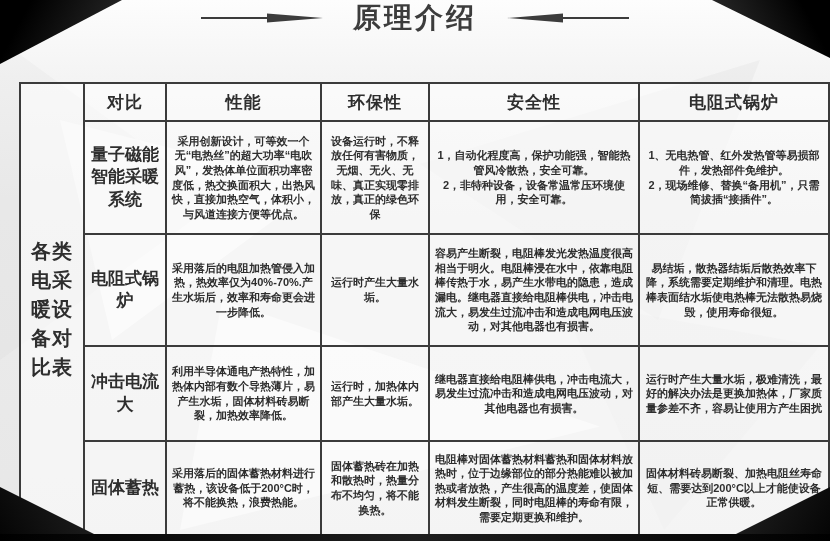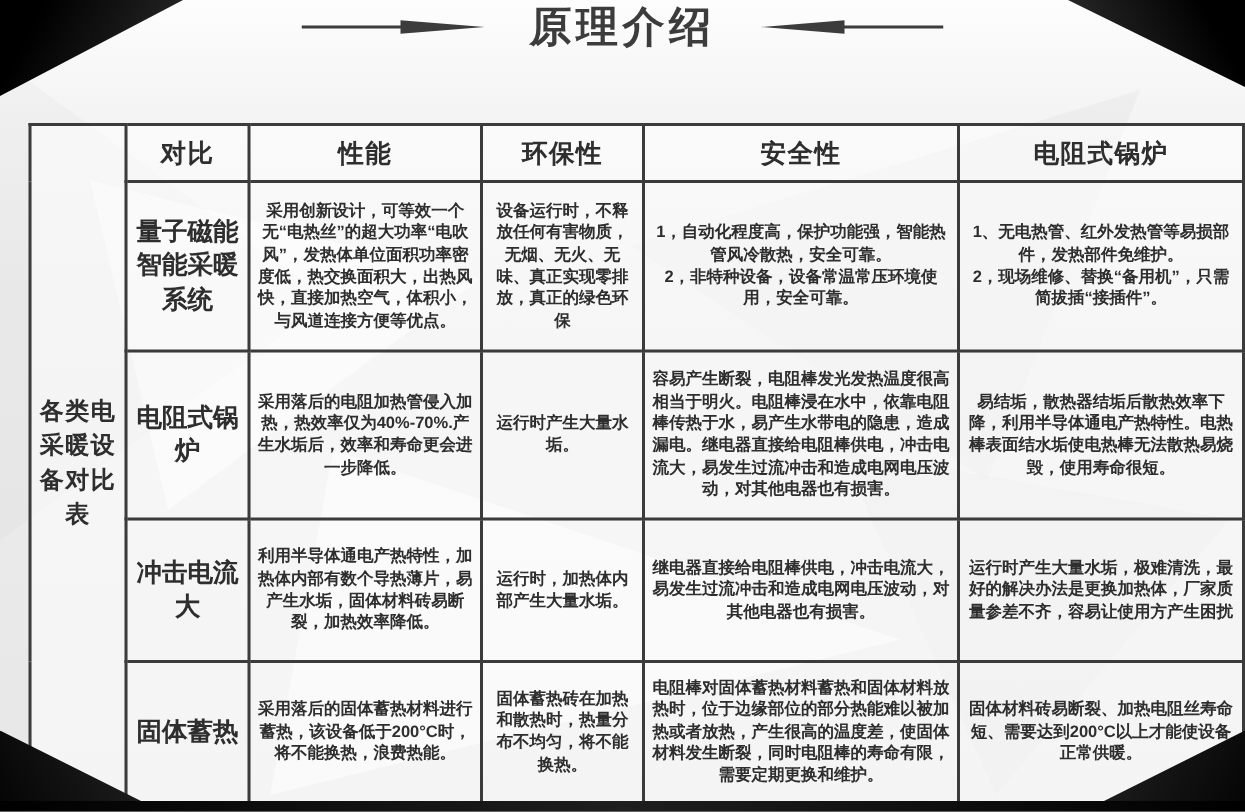--- a/index.html
+++ b/index.html
@@ -24,21 +24,21 @@
   .hdr{position:absolute;left:0;top:0;width:830px;text-align:center;}
   .title-row{display:flex;align-items:center;justify-content:center;gap:30px;margin-top:3px;}
   .title{font-size:28px;font-weight:900;color:#3c3c3c;letter-spacing:3px;line-height:1.1;}
   .deco{display:block;}
   .subtitle{margin-top:7px;font-size:14px;font-weight:bold;color:#3c3c3c;letter-spacing:1px;}
   
   table.cmp{position:absolute;left:19px;top:82px;width:809px;height:452px;border-collapse:collapse;table-layout:fixed;}
   table.cmp th,table.cmp td{border:2px solid #3b3b3b;color:#2e2e2e;background:rgba(255,255,255,.55);
       vertical-align:middle;padding:3px 5px;overflow:hidden;}
   th.colhead{font-size:17px;font-weight:bold;text-align:center;letter-spacing:1px;}
-  td.side{font-size:16px;font-weight:bold;text-align:center;line-height:1.45;padding:0 1px;
+  td.side{font-size:20px;font-weight:bold;text-align:center;line-height:1.45;padding:0 1px;
       word-break:break-all;letter-spacing:1px;}
   th.rowname{font-size:17px;font-weight:bold;text-align:center;line-height:1.3;padding:2px 3px;}
   td.body{font-size:11px;font-weight:bold;line-height:1.32;text-align:center;white-space:pre-line;}
 </style>
 </head>
 <body>
 
 <div class="page">
 
   <div class="pat pat1"></div>
@@ -86,21 +86,21 @@
       <td class="body">1，自动化程度高，保护功能强，智能热管风冷散热，安全可靠。
 2，非特种设备，设备常温常压环境使用，安全可靠。</td>
       <td class="body">1、无电热管、红外发热管等易损部件，发热部件免维护。
 2，现场维修、替换“备用机”，只需简拔插“接插件”。</td>
     </tr>
     <tr style="height:112px">
       <th class="rowname">电阻式锅炉</th>
       <td class="body">采用落后的电阻加热管侵入加热，热效率仅为40%-70%.产生水垢后，效率和寿命更会进一步降低。</td>
       <td class="body">运行时产生大量水垢。</td>
       <td class="body">容易产生断裂，电阻棒发光发热温度很高相当于明火。电阻棒浸在水中，依靠电阻棒传热于水，易产生水带电的隐患，造成漏电。继电器直接给电阻棒供电，冲击电流大，易发生过流冲击和造成电网电压波动，对其他电器也有损害。</td>
-      <td class="body">易结垢，散热器结垢后散热效率下降，利用半导体通电产热特性。电热棒表面结水垢使电热棒无法散热易烧毁，使用寿命很短。</td>
+      <td class="body">易结垢，散热器结垢后散热效率下降，系统需要定期维护和清理。电热棒表面结水垢使电热棒无法散热易烧毁，使用寿命很短。</td>
     </tr>
     <tr style="height:95px">
       <th class="rowname">冲击电流大</th>
       <td class="body">利用半导体通电产热特性，加热体内部有数个导热薄片，易产生水垢，固体材料砖易断裂，加热效率降低。</td>
       <td class="body">运行时，加热体内部产生大量水垢。</td>
       <td class="body">继电器直接给电阻棒供电，冲击电流大，易发生过流冲击和造成电网电压波动，对其他电器也有损害。</td>
       <td class="body">运行时产生大量水垢，极难清洗，最好的解决办法是更换加热体，厂家质量参差不齐，容易让使用方产生困扰</td>
     </tr>
     <tr style="height:94px">
       <th class="rowname">固体蓄热</th>

